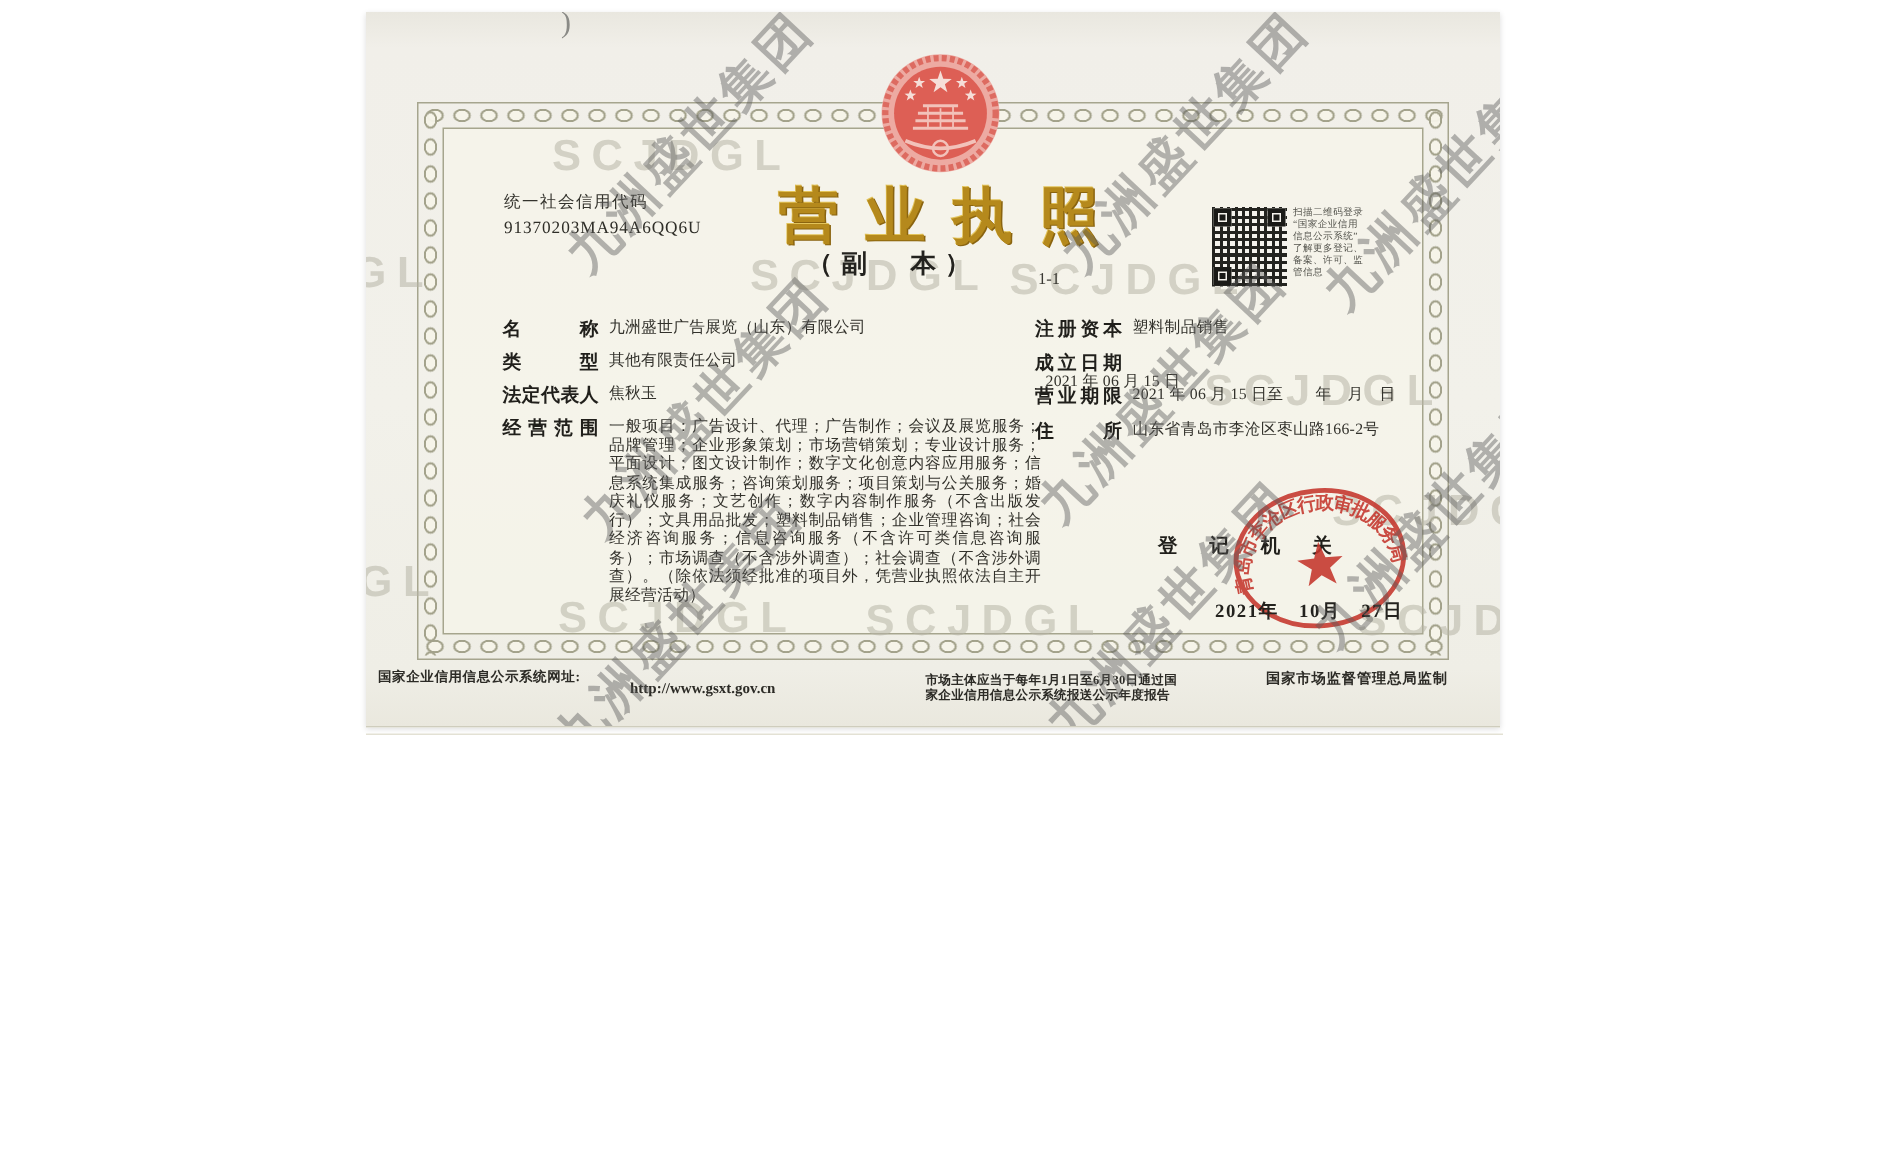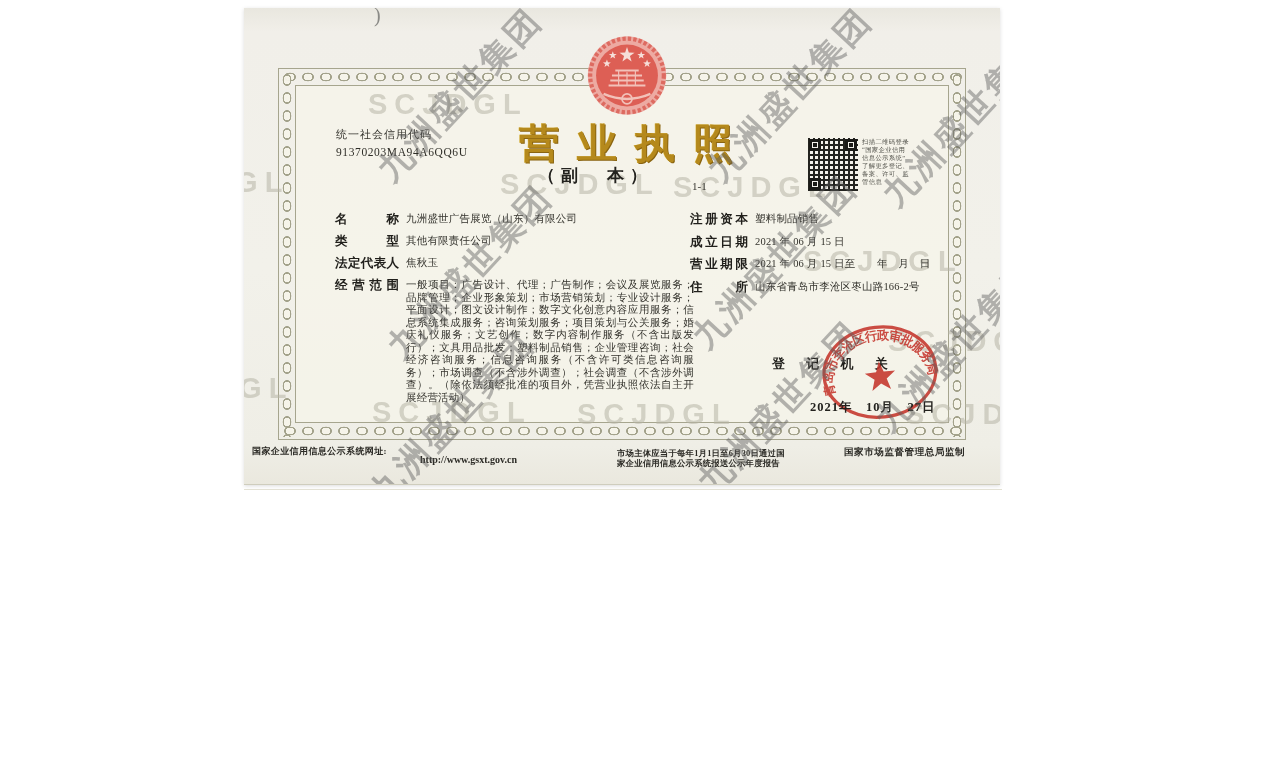--- a/index.html
+++ b/index.html
@@ -157,21 +157,21 @@
       </div>
       <div class="row" style="left:91px;top:271px;">
         <span class="lab lab-l">经营范围</span>
         <span class="val scope">一般项目：广告设计、代理；广告制作；会议及展览服务；品牌管理；企业形象策划；市场营销策划；专业设计服务；平面设计；图文设计制作；数字文化创意内容应用服务；信息系统集成服务；咨询策划服务；项目策划与公关服务；婚庆礼仪服务；文艺创作；数字内容制作服务（不含出版发行）；文具用品批发；塑料制品销售；企业管理咨询；社会经济咨询服务；信息咨询服务（不含许可类信息咨询服务）；市场调查（不含涉外调查）；社会调查（不含涉外调查）。（除依法须经批准的项目外，凭营业执照依法自主开展经营活动）</span>
       </div>
 
       <div class="row" style="left:446px;top:205px;">
         <span class="lab lab-r">注册资本</span>
         <span class="val">塑料制品销售</span>
       </div>
-      <div class="row" style="left:446px;top:228px;">
+      <div class="row" style="left:446px;top:228px;flex-direction:column;">
         <span class="lab lab-r">成立日期</span>
         <span class="val">2021 年 06 月 15 日</span>
       </div>
       <div class="row" style="left:446px;top:250px;">
         <span class="lab lab-r">营业期限</span>
         <span class="val">2021 年 06 月 15 日至　　年　月　日</span>
       </div>
       <div class="row" style="left:446px;top:273px;">
         <span class="lab lab-r">住所</span>
         <span class="val">山东省青岛市李沧区枣山路166-2号</span>

